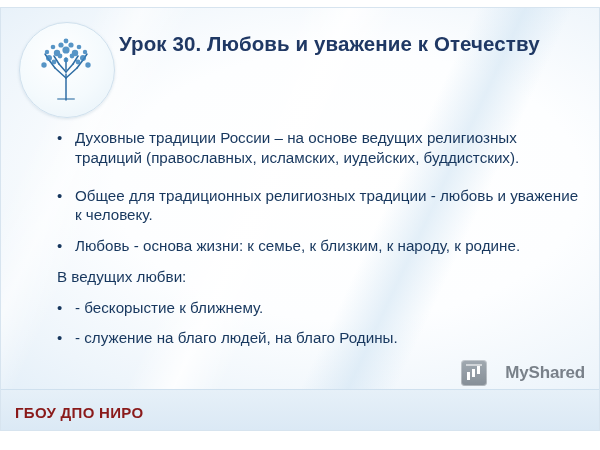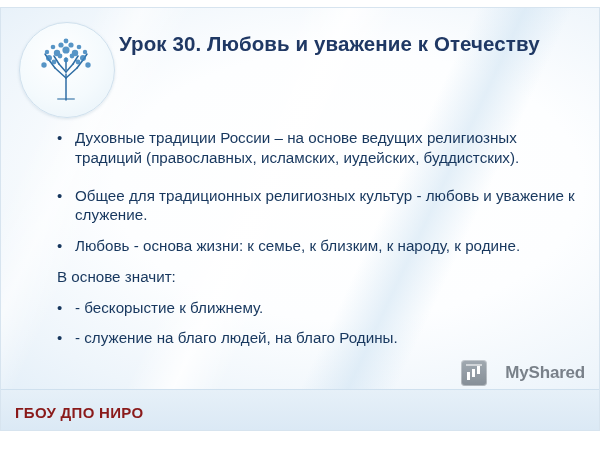--- a/index.html
+++ b/index.html
@@ -227,33 +227,33 @@
 
     <div class="bullet-row">
       <span class="bullet-dot">•</span>
       <span class="bullet-text">Духовные традиции России – на основе ведущих религиозных традиций (православных, исламских, иудейских, буддистских).</span>
     </div>
 
     <div class="gap-med"></div>
 
     <div class="bullet-row">
       <span class="bullet-dot">•</span>
-      <span class="bullet-text">Общее для традиционных религиозных культур - любовь и уважение к служение.</span>
+      <span class="bullet-text">Общее для традиционных религиозных традиции - любовь и уважение к человеку.</span>
     </div>
 
     <div class="gap-small"></div>
 
     <div class="bullet-row">
       <span class="bullet-dot">•</span>
       <span class="bullet-text">Любовь - основа жизни: к семье, к близким, к народу, к родине.</span>
     </div>
 
     <div class="gap-small"></div>
 
-    <div class="plain-row">В основе значит:</div>
+    <div class="plain-row">В ведущих любви:</div>
 
     <div class="gap-small"></div>
 
     <div class="bullet-row">
       <span class="bullet-dot">•</span>
       <span class="bullet-text">- бескорыстие к ближнему.</span>
     </div>
 
     <div class="gap-small"></div>
 

